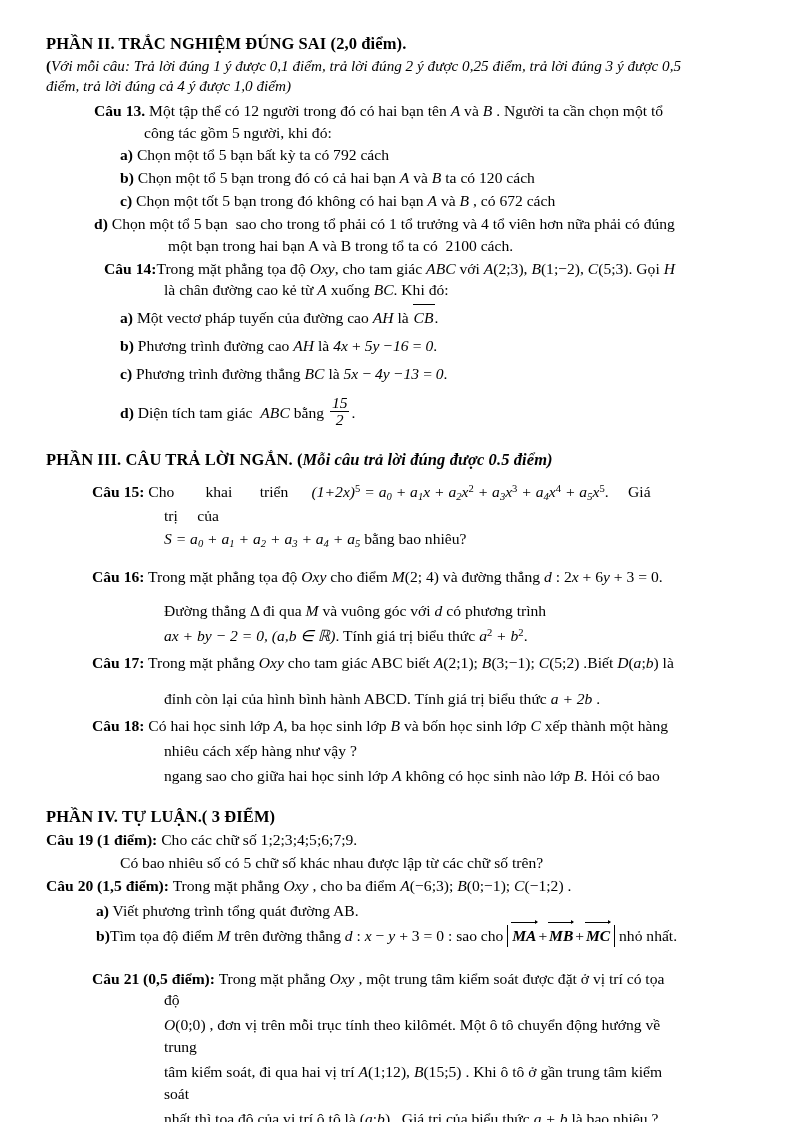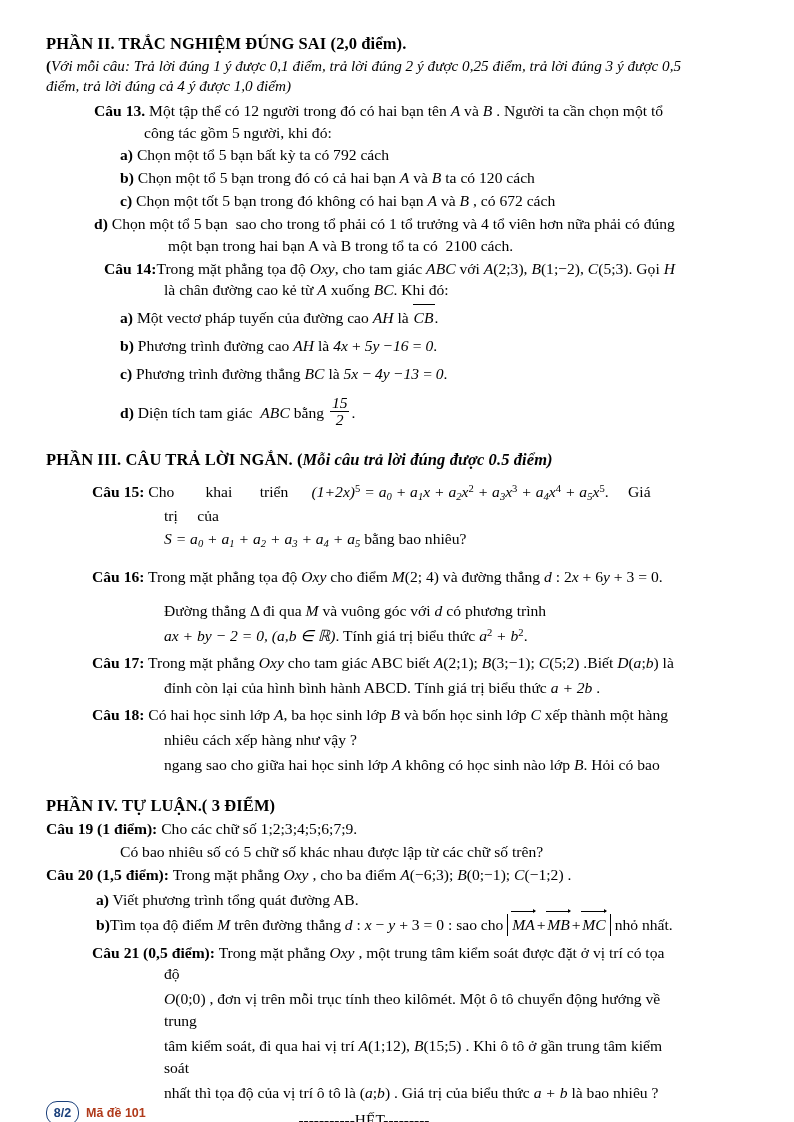--- a/index.html
+++ b/index.html
@@ -64,20 +64,21 @@
     content: "";
     position: absolute;
     left: 0; right: 0; top: -0.18em;
     border-top: 1px solid #000;
   }
   .vecarrow {
     position: relative;
     display: inline-block;
     font-style: italic;
     padding: 0 1px;
+    font-weight: bold;
   }
   .vecarrow::before {
     content: "";
     position: absolute;
     left: 0; right: 1px; top: -0.20em;
     border-top: 1px solid #000;
   }
   .vecarrow::after {
     content: "";
     position: absolute;
@@ -224,21 +225,21 @@
     Đường thẳng <span class="up">Δ</span> đi qua <span class="mi">M</span> và vuông góc với <span class="mi">d</span> có phương trình
   </div>
   <div class="q" style="padding-left:118px; margin-top:4px;">
     <span class="mi">ax + by − 2 = 0, (a,b ∈ ℝ)</span>. Tính giá trị biểu thức <span class="mi">a<sup class="up">2</sup> + b<sup class="up">2</sup></span>.
   </div>
 
   <div class="q" style="padding-left:118px; text-indent:-72px; margin-top:5px;">
     <span class="q-label">Câu 17:</span>
     Trong mặt phẳng <span class="mi">Oxy</span> cho tam giác ABC biết <span class="mi">A</span>(2;1); <span class="mi">B</span>(3;−1); <span class="mi">C</span>(5;2) .Biết <span class="mi">D</span>(<span class="mi">a</span>;<span class="mi">b</span>) là
   </div>
-  <div class="q" style="padding-left:118px; margin-top:3px;">
+  <div class="q" style="padding-left:118px; margin-top:14px;">
     đỉnh còn lại của hình bình hành ABCD. Tính giá trị biểu thức <span class="mi">a + 2b</span> .
   </div>
 
   <div class="q" style="padding-left:118px; text-indent:-72px; margin-top:5px;">
     <span class="q-label">Câu 18:</span>
     Có hai học sinh lớp <span class="mi">A</span>, ba học sinh lớp <span class="mi">B</span> và bốn học sinh lớp <span class="mi">C</span> xếp thành một hàng
   </div>
   <div class="q" style="padding-left:118px; margin-top:3px;">
     nhiêu cách xếp hàng như vậy ?
   </div>
@@ -261,21 +262,21 @@
     Trong mặt phẳng <span class="mi">Oxy</span> , cho ba điểm <span class="mi">A</span>(−6;3); <span class="mi">B</span>(0;−1); <span class="mi">C</span>(−1;2) .
   </div>
   <div class="q indent1" style="margin-top:3px;">
     <span class="sub-a">a)</span>
     Viết phương trình tổng quát đường AB.
   </div>
   <div class="q" style="padding-left:50px; margin-top:3px;">
     <span class="sub-a">b)</span>Tìm tọa độ điểm <span class="mi">M</span> trên đường thẳng <span class="mi">d</span> : <span class="mi">x</span> − <span class="mi">y</span> + 3 = 0 : sao cho <span class="abs"><span class="vecarrow">MA</span>+<span class="vecarrow">MB</span>+<span class="vecarrow">MC</span></span> nhỏ nhất.
   </div>
 
-  <div class="q" style="padding-left:118px; text-indent:-72px; margin-top:6px;">
+  <div class="q" style="padding-left:118px; text-indent:-72px; margin-top:21px;">
     <span class="q-label">Câu 21 (0,5 điểm):</span>
     Trong mặt phẳng <span class="mi">Oxy</span> , một trung tâm kiểm soát được đặt ở vị trí có tọa độ
   </div>
   <div class="q" style="padding-left:118px; margin-top:3px;">
     <span class="mi">O</span>(0;0) , đơn vị trên mỗi trục tính theo kilômét. Một ô tô chuyển động hướng về trung
   </div>
   <div class="q" style="padding-left:118px; margin-top:3px;">
     tâm kiểm soát, đi qua hai vị trí <span class="mi">A</span>(1;12), <span class="mi">B</span>(15;5) . Khi ô tô ở gần trung tâm kiểm soát
   </div>
   <div class="q" style="padding-left:118px; margin-top:3px;">

